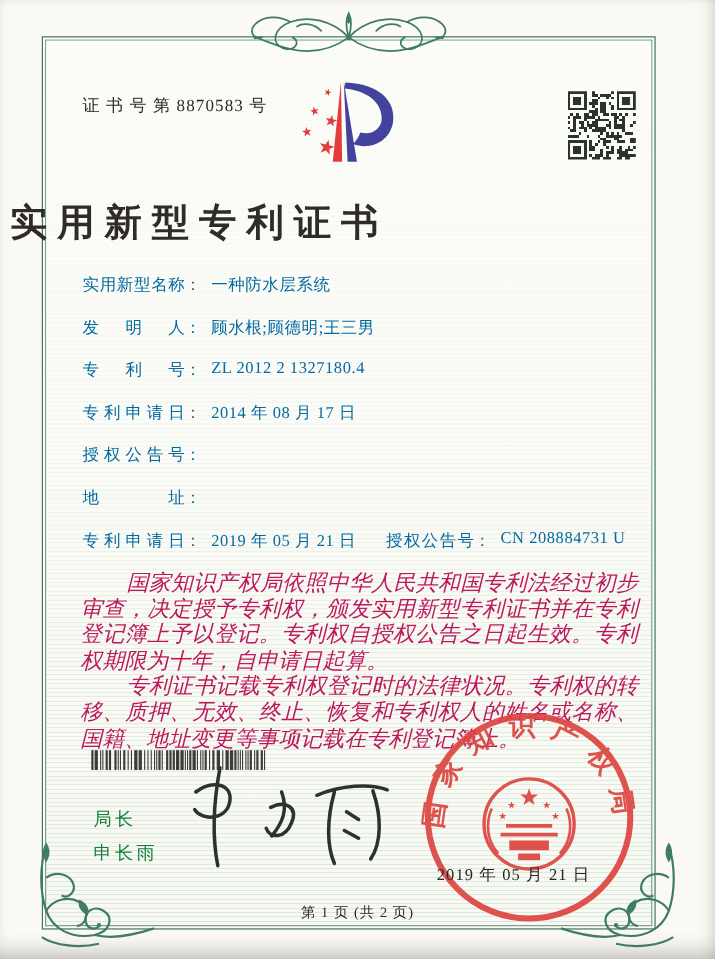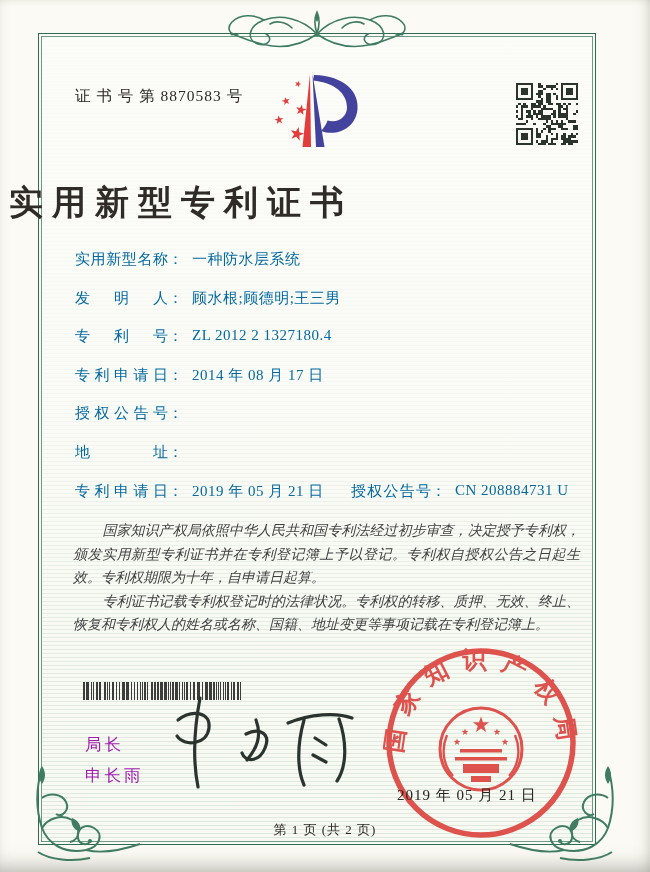--- a/index.html
+++ b/index.html
@@ -39,26 +39,26 @@
   .cert-no{left:75px;top:86px;font-size:15.5px;color:#2d2a26;letter-spacing:1px;}
   .title{left:0;top:180px;width:643px;text-align:left;
     font-size:34px;font-weight:600;color:#2f2c28;letter-spacing:9px;text-indent:9px;}
   .fields{left:75px;top:250px;width:480px;font-size:15px;color:#0369a1;}
   .frow{height:38.6px;display:flex;align-items:flex-start;position:relative;white-space:nowrap;}
   .flabel{display:inline-block;width:93px;text-align:justify;text-align-last:justify;}
   .fcolon{margin:0 9px 0 0;}
   .fvalue{letter-spacing:.5px;}
   .grant2{position:absolute;left:276px;top:0;display:flex;}
   .grant2 .flabel{width:80px;}
-  .paras{left:73px;top:519px;width:507px;font-size:14px;line-height:23.6px;
-    color:#404040;font-style:italic;}
+  .paras{left:73px;top:519px;width:507px;font-size:20px;line-height:23.6px;
+    color:#be185d;font-style:italic;}
   .paras p{margin:0;text-indent:2.1em;text-align:justify;}
   .barcode{left:83px;top:682px;width:166px;height:18px;}
   .barcode span{display:inline-block;height:100%;background:#3c3c3a;vertical-align:top;}
-  .director{left:85px;top:729px;font-size:16.5px;line-height:31px;letter-spacing:3px;color:#a21caf;}
+  .director{left:85px;top:729px;font-size:16.5px;line-height:31px;letter-spacing:3px;color:#15803d;}
   .sig{left:158px;top:690px;}
   .seal{left:383px;top:645px;opacity:.92;}
   .seal-date{left:397px;top:786px;font-size:15px;color:#262420;letter-spacing:1px;}
   .footer-page{left:0;top:821px;width:650px;text-align:center;font-size:13px;color:#2d2a26;letter-spacing:1px;}
 </style>
 </head>
 <body>
 
 <div class="page">
 

